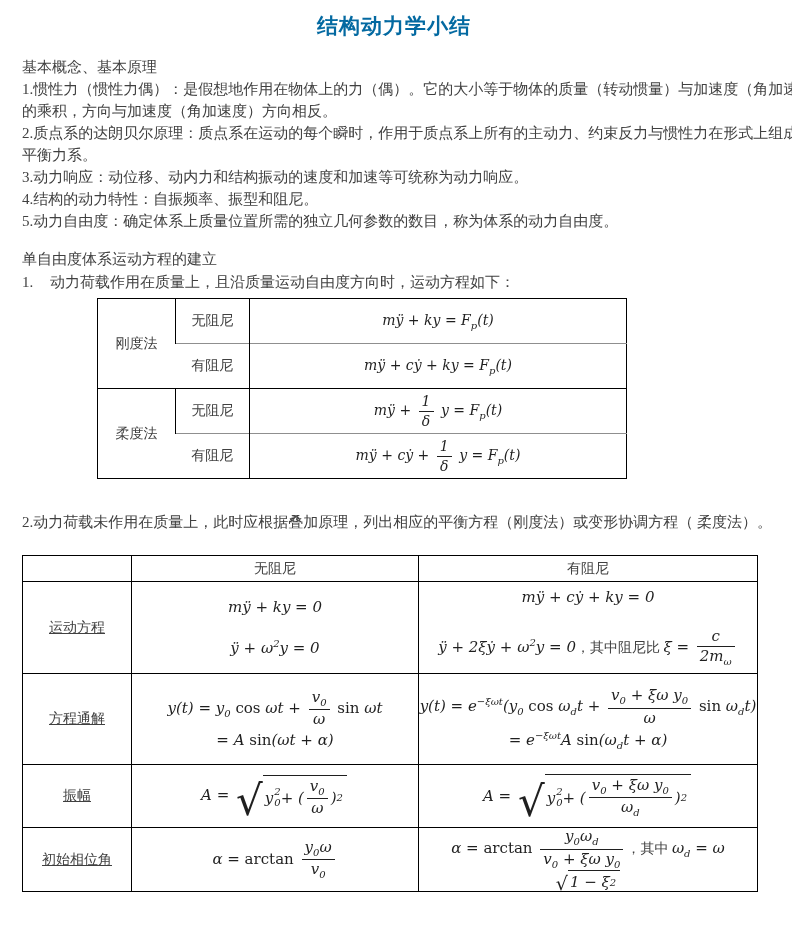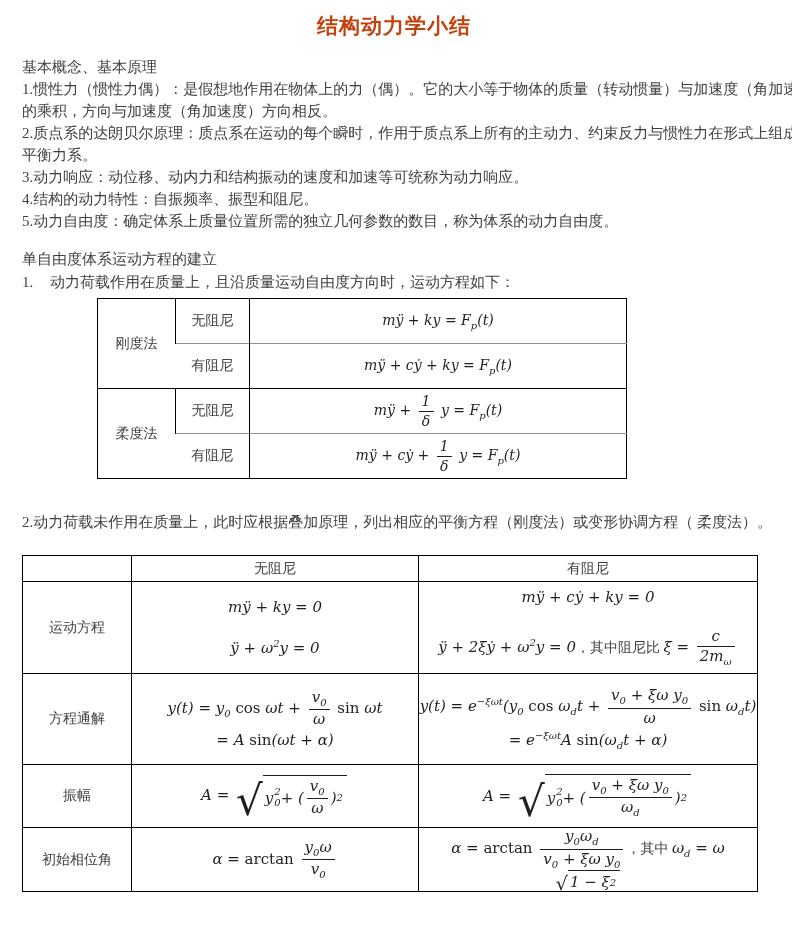--- a/index.html
+++ b/index.html
@@ -17,21 +17,21 @@
     width:792px;height:939px;
     background:var(--page_bg);
     overflow:hidden;
     padding:12px 26px 0 22px;
     color:var(--text);
   }
   .title{
     text-align:center;
     font-size:21px;
     font-weight:700;
-    color:#c2410c;
+    color:#0369a1;
     letter-spacing:1px;
     margin-bottom:16px;
   }
   .para{font-size:15px;line-height:22px;color:var(--text);}
   .pline{white-space:nowrap;}
   .spacer16{height:16px;}
   .list-line{font-size:15px;line-height:24px;display:flex;}
   .list-num{width:28px;flex:0 0 28px;}
   
   .formula, .fcell{
@@ -56,21 +56,21 @@
   table{border-collapse:collapse;table-layout:fixed;}
   td{vertical-align:middle;text-align:center;}
   .t1{width:530px;margin:4px 0 0 75px;border:1px solid var(--border_dark);}
   .t1 td{border-left:1px solid var(--border_dark);font-size:14px;}
   .t1 td:first-child{border-left:none;margin-top:37px;}
   .t1 tr{height:45px;}
   .t1 tr.sep td{border-top:1px solid var(--border_light);}
   .t1 tr.grp td{border-top:1px solid var(--border_dark);}
   .t2{width:736px;margin:4px 0 0 0;border:1px solid var(--border_dark);}
   .t2 td{border-left:1px solid var(--border_dark);font-size:14px;}
-  .t2 td:first-child{border-left:none;}
+  .t2 td:first-child{border-left:none;text-decoration:underline;}
   .t2 tr.hd{height:26px;}
   .t2 tr.rw td{border-top:1px solid var(--border_dark);}
   .t2 .lines{display:flex;flex-direction:column;align-items:center;justify-content:center;gap:3px;}
   .t2 .lines.wide-gap{gap:22px;}
   .rowlabel{color:var(--text);}
 </style>
 </head>
 <body>
 
 <div class="page">

